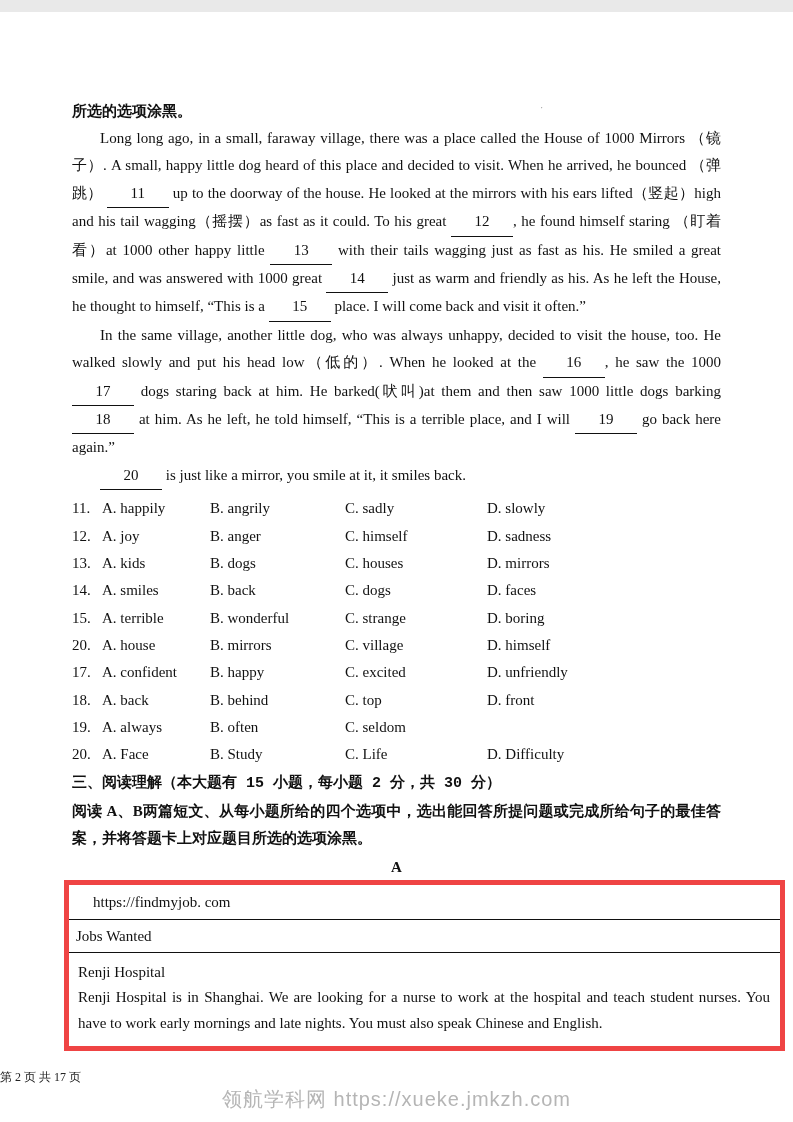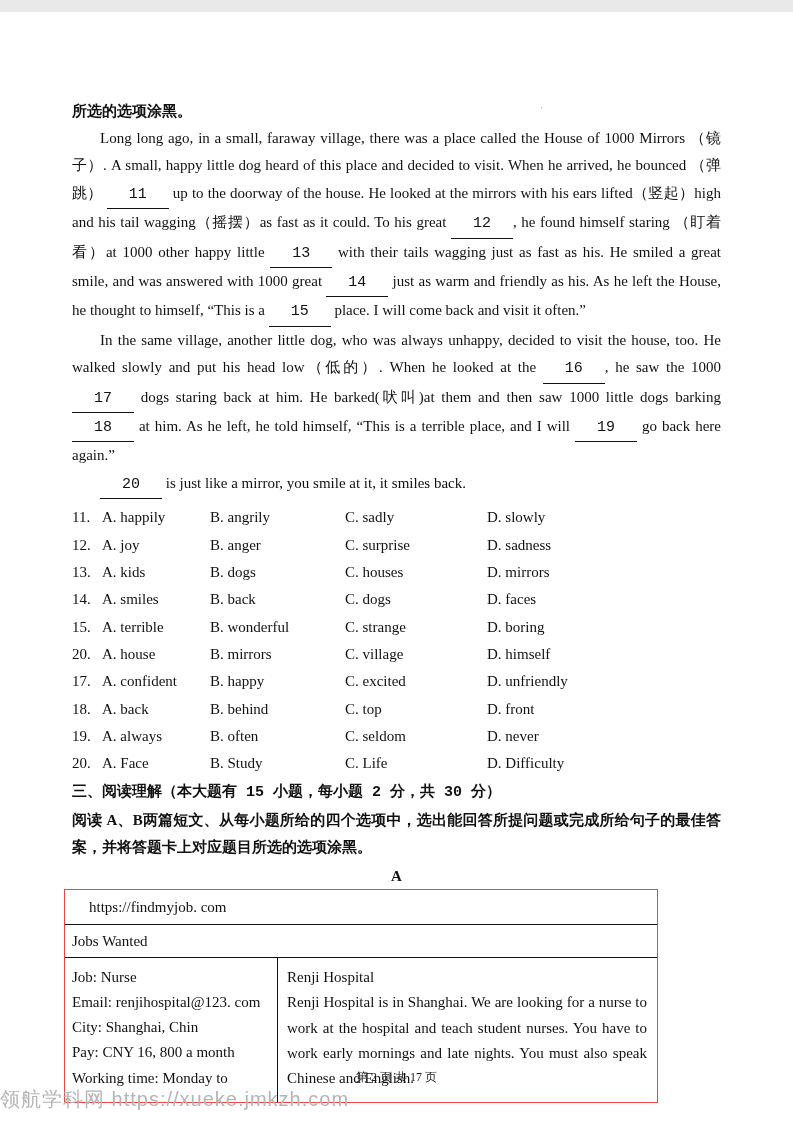--- a/index.html
+++ b/index.html
@@ -22,21 +22,20 @@
     line-height:27.4px;
     text-indent:28px;
   }
   .blank{
     display:inline-block;
     min-width:54px;
     padding:0 4px;
     border-bottom:1px solid #111;
     text-align:center;
     text-indent:0;
-    font-family:Liberation Mono, monospace;
   }
   .question-list{margin-top:5px;}
   .q-row{
     display:grid;
     grid-template-columns:30px 108px 135px 142px 1fr;
     height:27.3px;
     align-items:center;
   }
   .q-num{white-space:nowrap;}
   .q-opt{white-space:nowrap;}
@@ -53,22 +52,22 @@
     margin:0;
   }
   .passage-label{
     text-align:center;
     font-weight:bold;
     line-height:26px;
     margin-top:1px;
   }
   .job-table{
     margin-left:-8px;
-    width:594px;
-    border:1px solid #ef4444;
+    width:721px;
+    border:5px solid #ef4444;
     box-sizing:border-box;
     font-size:15px;
   }
   .jt-row1{
     border-bottom:1px solid #111;
     padding:7px 8px 7px 24px;
     line-height:20px;
   }
   .jt-row2{
     border-bottom:1px solid #111;
@@ -86,28 +85,29 @@
   .jt-right{
     flex:1;
     padding:7px 10px 10px 9px;
     line-height:25.4px;
   }
   .jt-right .jt-right-body{text-align:justify;}
   .footer{
     position:absolute;
     left:0;right:0;
     top:1057px;
-    text-align:center;
+    text-align:left;
     font-size:12px;
     color:#222;
   }
   .watermark{
     position:absolute;
     left:0;right:0;
     top:1074px;
+    text-align:center;
     font-size:20px;
     letter-spacing:1px;
     color:#b5b5b5;
     font-family:"Liberation Sans","DejaVu Sans",sans-serif;
   }
   .stray-mark{
     position:absolute;
     left:540px;top:90px;
     font-size:10px;
     color:#9a9a9a;
@@ -131,21 +131,21 @@
         <span class="q-num">11.</span>
         <span class="q-opt">A. happily</span>
         <span class="q-opt">B. angrily</span>
         <span class="q-opt">C. sadly</span>
         <span class="q-opt">D. slowly</span>
       </div>
       <div class="q-row">
         <span class="q-num">12.</span>
         <span class="q-opt">A. joy</span>
         <span class="q-opt">B. anger</span>
-        <span class="q-opt">C. surprise</span>
+        <span class="q-opt">C. himself</span>
         <span class="q-opt">D. sadness</span>
       </div>
       <div class="q-row">
         <span class="q-num">13.</span>
         <span class="q-opt">A. kids</span>
         <span class="q-opt">B. dogs</span>
         <span class="q-opt">C. houses</span>
         <span class="q-opt">D. mirrors</span>
       </div>
       <div class="q-row">
@@ -181,48 +181,40 @@
         <span class="q-opt">A. back</span>
         <span class="q-opt">B. behind</span>
         <span class="q-opt">C. top</span>
         <span class="q-opt">D. front</span>
       </div>
       <div class="q-row">
         <span class="q-num">19.</span>
         <span class="q-opt">A. always</span>
         <span class="q-opt">B. often</span>
         <span class="q-opt">C. seldom</span>
-        <span class="q-opt">D. never</span>
       </div>
       <div class="q-row">
         <span class="q-num">20.</span>
         <span class="q-opt">A. Face</span>
         <span class="q-opt">B. Study</span>
         <span class="q-opt">C. Life</span>
         <span class="q-opt">D. Difficulty</span>
       </div>
     </div>
 
   <div class="section-heading">三、阅读理解（本大题有 15 小题，每小题 2 分，共 30 分）</div>
 
   <p class="instructions">阅读 A、B两篇短文、从每小题所给的四个选项中，选出能回答所提问题或完成所给句子的最佳答案，并将答题卡上对应题目所选的选项涂黑。</p>
 
   <div class="passage-label">A</div>
 
   <div class="job-table">
     <div class="jt-row1">https://findmyjob. com</div>
     <div class="jt-row2">Jobs Wanted</div>
     <div class="jt-row3">
-      <div class="jt-left">
-        <div>Job: Nurse</div>
-        <div>Email: renjihospital@123. com</div>
-        <div>City: Shanghai, Chin</div>
-        <div>Pay: CNY 16, 800 a month</div>
-        <div>Working time: Monday to</div>
-      </div>
       <div class="jt-right">
         <div class="jt-right-title">Renji Hospital</div>
         <div class="jt-right-body">Renji Hospital is in Shanghai. We are looking for a nurse to work at the hospital and teach student nurses. You have to work early mornings and late nights. You must also speak Chinese and English.</div>
       </div>
     </div>
   </div>
 
   <div class="footer">第 2 页 共 17 页</div>
   <div class="watermark">领航学科网 https://xueke.jmkzh.com</div>
 

